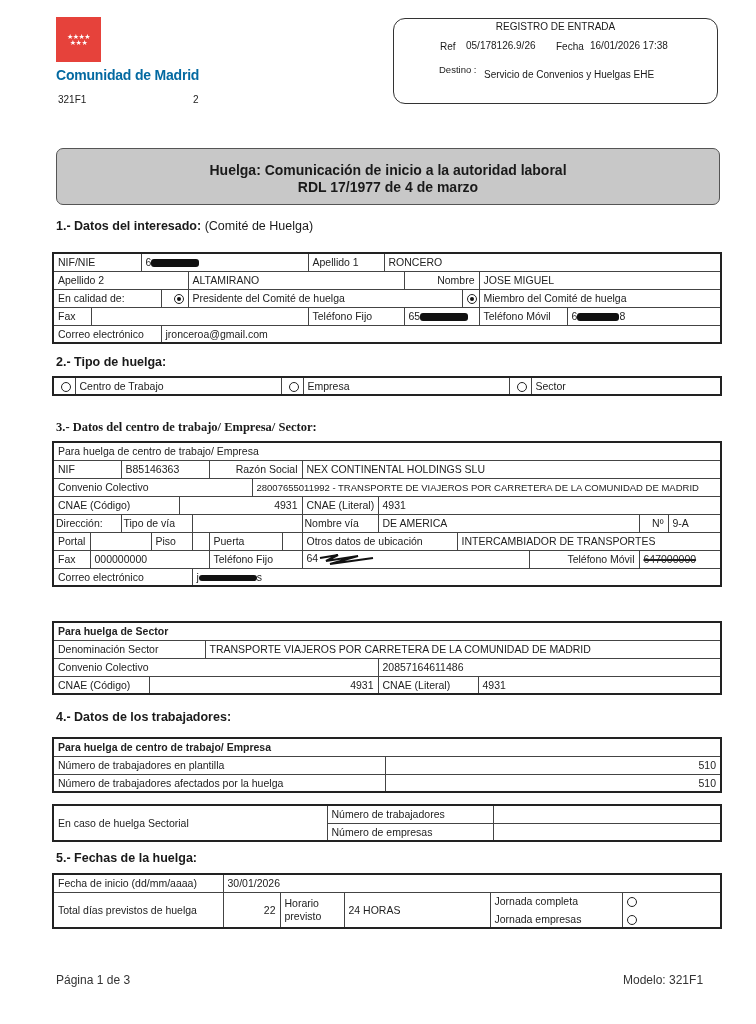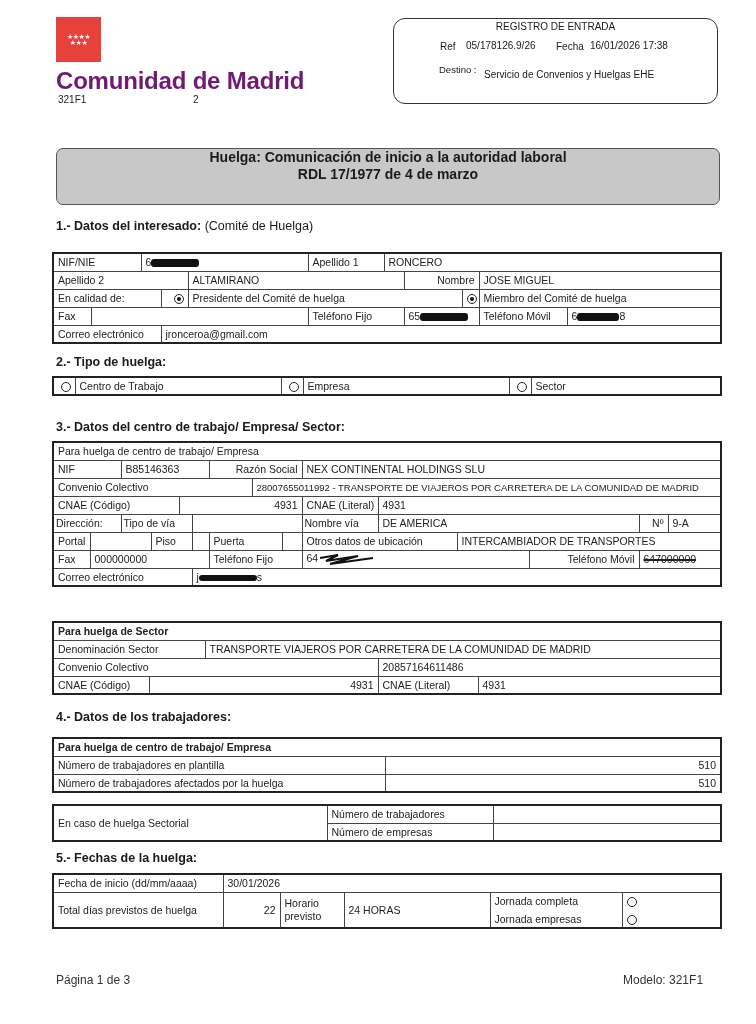--- a/index.html
+++ b/index.html
@@ -1,26 +1,26 @@
 <!DOCTYPE html>
 <html><head>
 <meta charset="utf-8">
 <style>
   * { box-sizing: border-box; margin: 0; padding: 0; }
   html, body { width: 756px; height: 1024px; background: #ffffff; overflow: hidden; }
   body { position: relative; font-family: "Liberation Sans", sans-serif; color: #1a1a1a; font-size: 11px; }
   .abs { position: absolute; }
   .logo { left: 56px; top: 17px; width: 45px; height: 45px; background: #e6423b; display: flex; align-items: center; justify-content: center; flex-direction: column; }
   .logo .stars { color: #fff; font-size: 7px; line-height: 6px; letter-spacing: -0.5px; text-align: center; }
-  .brand { left: 56px; top: 67px; font-size: 24px; font-weight: bold; color: #701a75; letter-spacing: -0.2px; }
+  .brand { left: 56px; top: 67px; font-size: 14px; font-weight: bold; color: #0369a1; letter-spacing: -0.2px; }
   .meta { top: 94px; font-size: 10px; color: #222; }
   .reg-box { left: 393px; top: 18px; width: 325px; height: 86px; border: 1px solid #333; border-radius: 12px; }
   .reg-title { left: 0; width: 100%; top: 2px; text-align: center; font-size: 10px; }
   .reg-line { font-size: 10px; margin-left: 12px; }
-  .title-box { left: 56px; top: 148px; width: 664px; height: 57px; background: #c8c8c8; border: 1px solid #555; border-radius: 7px; text-align: center; font-weight: bold; font-size: 14px; line-height: 17px; color: #1a1a1a; }
+  .title-box { left: 56px; top: 148px; width: 664px; height: 57px; background: #c8c8c8; border: 1px solid #555; border-radius: 7px; text-align: center; font-weight: bold; font-size: 14px; line-height: 17px; padding-top: 13px; color: #1a1a1a; }
   .sec { font-size: 12.5px; font-weight: bold; color: #1a1a1a; }
   .sec .light { font-weight: normal; }
   table.f { position: absolute; border-collapse: collapse; border: 2px solid #222; table-layout: fixed; font-size: 10.5px; }
   table.f td { border: 1px solid #444; padding: 0 4px; height: 18px; white-space: nowrap; overflow: hidden; vertical-align: middle; color: #222; }
   .r { text-align: right; }
   .b { font-weight: bold; }
   .radio { display: inline-block; width: 10px; height: 10px; border: 1px solid #222; border-radius: 50%; vertical-align: middle; position: relative; }
   .radio.on::after { content: ""; position: absolute; left: 2px; top: 2px; width: 4px; height: 4px; border-radius: 50%; background: #111; }
   .c { text-align: right; }
   .redact { display: inline-block; height: 8px; background: #111; border-radius: 3px; vertical-align: middle; }
@@ -121,21 +121,21 @@
     <td class="c"><span class="radio"></span></td>
     <td>Centro de Trabajo</td>
     <td class="c"><span class="radio"></span></td>
     <td>Empresa</td>
     <td class="c"><span class="radio"></span></td>
     <td>Sector</td>
   </tr>
 </tbody>
   </table>
 
-<div class="abs sec" style="left:56px; top:420px;">3.-  Datos del centro de trabajo/ Empresa/ Sector:</div>
+<div class="abs sec" style="left:56px; top:420px;font-family:Liberation Serif, serif;">3.-  Datos del centro de trabajo/ Empresa/ Sector:</div>
 <table class="f" style="left:52px; top:441px; width:668px;">
   <colgroup>
     <col style="width:37px">
       <col style="width:31px">
       <col style="width:30px">
       <col style="width:28px">
       <col style="width:13px">
       <col style="width:17px">
       <col style="width:43px">
       <col style="width:30px">

